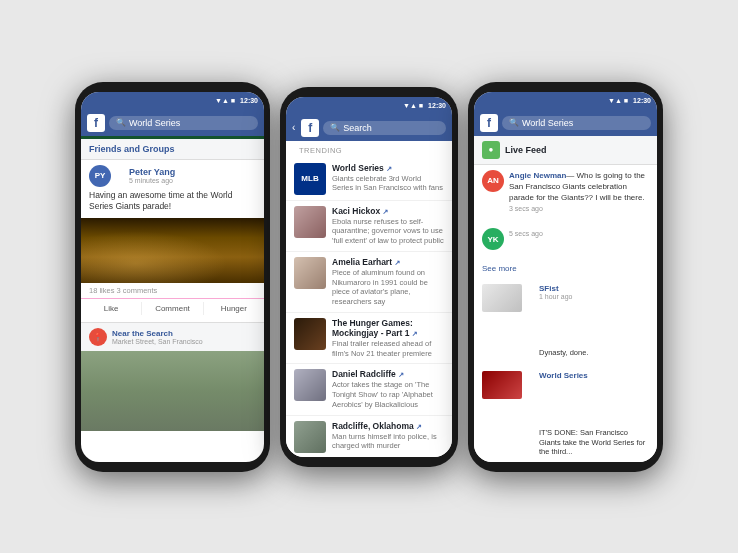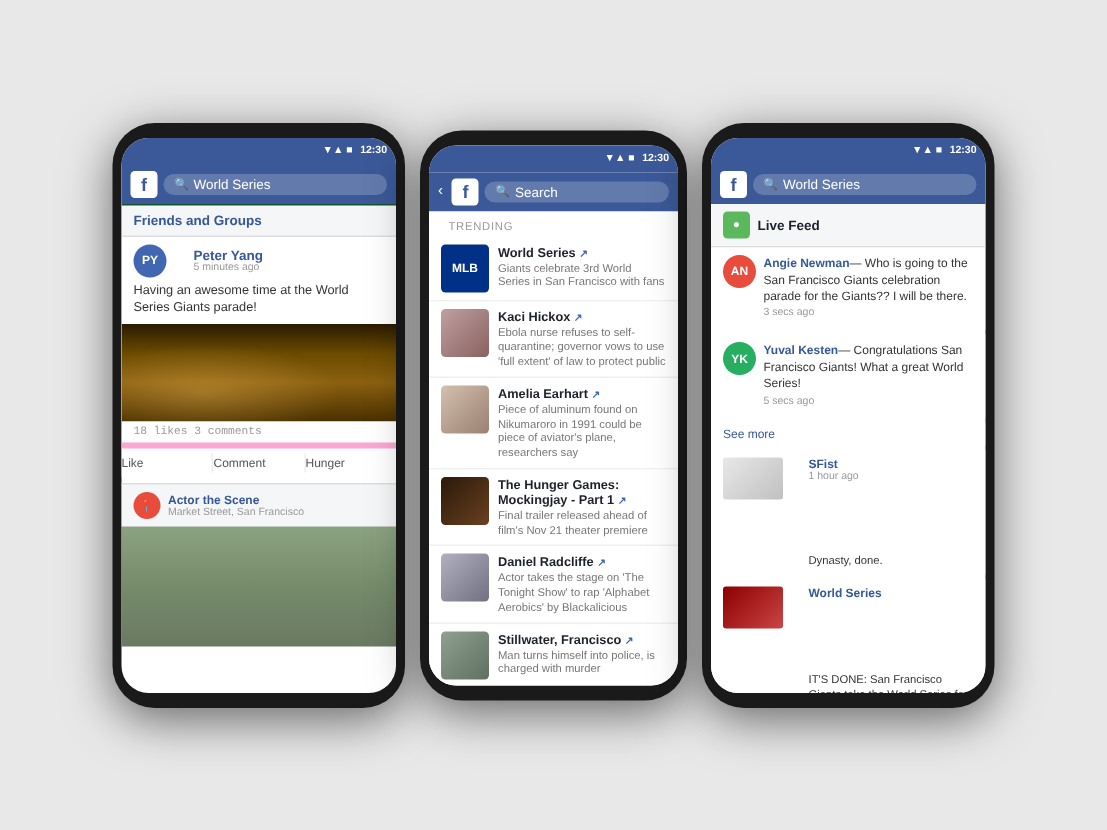--- a/index.html
+++ b/index.html
@@ -110,21 +110,21 @@
       color: #fff;
       margin-right: 2px;
     }
     .section-header {
       background: #f5f6f7;
       padding: 5px 8px;
       font-size: 9px;
       font-weight: bold;
       color: #365899;
       border-bottom: 1px solid #ddd;
-      border-top: 1px solid #14532d;
+      border-top: 3px solid #14532d;
     }
     .post-card {
       background: #fff;
       margin-bottom: 4px;
     }
     .post-header {
       display: flex;
       align-items: center;
       padding: 5px 8px 3px;
       gap: 18px;
@@ -156,27 +156,28 @@
       position: relative;
       overflow: hidden;
     }
     .post-image-crowd {
       width: 100%;
       height: 100%;
       background:
         radial-gradient(ellipse at 30% 70%, rgba(255,200,100,0.3) 0%, transparent 50%),
         linear-gradient(180deg, #2a1a00 0%, #6b4a00 30%, #8b6010 60%, #4a3000 100%);
     }
-    .post-stats { padding: 3px 8px; font-size: 7.5px; color: #999; border-bottom: 4px solid #f9a8d4; font-family: Liberation Mono, monospace; }
+    .post-stats { padding: 3px 8px; font-size: 7.5px; color: #999; border-bottom: 1px solid #f9a8d4; }
     .post-actions {
       display: flex;
       padding: 3px 0;
     }
     .post-action {
       flex: 1;
+      text-align: center;
       font-size: 8px;
       color: #555;
       padding: 2px 0;
       border-right: 1px solid #eee;
     }
     .post-action:last-child { border-right: none; }
 
     
     .near-scene {
       background: #f5f6f7;
@@ -354,21 +355,21 @@
           <div class="post-action">Comment</div>
           <div class="post-action">Hunger</div>
         </div>
       </div>
 
       <div class="near-scene">
         <div class="near-icon">
           <span style="color:#fff;font-size:8px;">📍</span>
         </div>
         <div>
-          <div class="near-text">Actor the Scene</div>
+          <div class="near-text">Near the Search</div>
           <div class="near-sub">Market Street, San Francisco</div>
         </div>
       </div>
       <div class="near-image"></div>
     </div>
   </div>
 
   <div class="phone medium">
     <div class="phone-inner">
 
@@ -430,21 +431,21 @@
           <div class="trend-thumb" style="width:32px;height:32px;border-radius:3px;flex-shrink:0;background:linear-gradient(135deg,#b0b0c0,#707080);"></div>
           <div class="trend-content">
             <div class="trend-title"><span>Daniel Radcliffe</span> <span class="trend-link-icon">↗</span></div>
             <div class="trend-desc">Actor takes the stage on 'The Tonight Show' to rap 'Alphabet Aerobics' by Blackalicious</div>
           </div>
         </div>
 
         <div class="trend-item">
           <div class="trend-thumb" style="width:32px;height:32px;border-radius:3px;flex-shrink:0;background:linear-gradient(135deg,#90a090,#607060);"></div>
           <div class="trend-content">
-            <div class="trend-title"><span>Stillwater, Francisco</span> <span class="trend-link-icon">↗</span></div>
+            <div class="trend-title"><span>Radcliffe, Oklahoma</span> <span class="trend-link-icon">↗</span></div>
             <div class="trend-desc">Man turns himself into police, is charged with murder</div>
           </div>
         </div>
 
       </div>
     </div>
   </div>
 
   <div class="phone large">
     <div class="phone-inner">
@@ -485,23 +486,20 @@
           </div>
         </div>
       </div>
 
       <div class="live-post">
         <div class="live-post-header">
           <div class="avatar avatar-yk">
             <span class="avatar-initials">YK</span>
           </div>
           <div>
-            <div class="live-post-text">
-              <span class="live-post-name">Yuval Kesten</span><span>— Congratulations San Francisco Giants! What a great World Series!</span>
-            </div>
             <div class="live-post-time">5 secs ago</div>
           </div>
         </div>
       </div>
 
 
       <div class="see-more">See more</div>
 
       <div class="live-thumb-post">
         <div class="live-thumb-img sflist-img" style="width:40px;height:28px;border-radius:2px;background:linear-gradient(135deg,#e8e8e8,#c0c0c0);flex-shrink:0;"></div>

